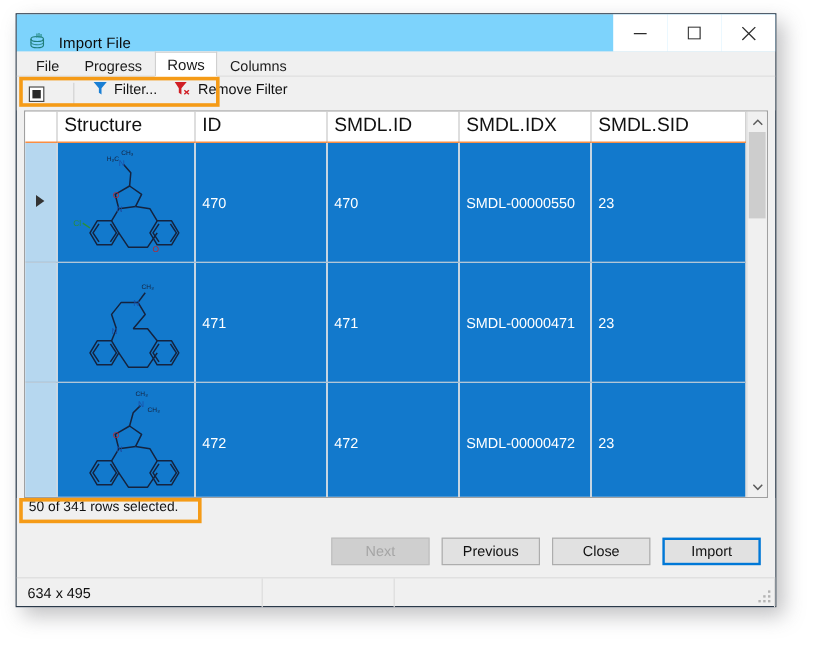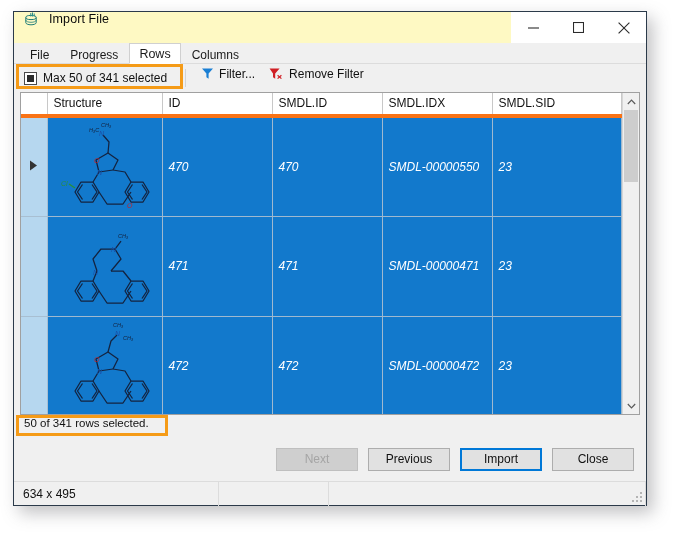--- a/index.html
+++ b/index.html
@@ -24,23 +24,23 @@
     box-sizing: border-box;
     box-shadow: 6px 7px 16px rgba(120,120,125,0.45);
     display: flex;
     flex-direction: column;
   }
 
   
   .titlebar {
     height: 31px;
     flex: 0 0 31px;
-    background: #fef9c3;
-    display: flex;
-    align-items: flex-start;
+    background: #7dd3fc;
+    display: flex;
+    align-items: flex-end;
     position: relative;
   }
   .titlebar-icon {
     width: 16px;
     height: 16px;
     margin-left: 10px;
     margin-right: 9px;
     flex: 0 0 16px;
   }
   .titlebar-title {
@@ -193,23 +193,23 @@
     min-width: 0;
   }
   table.grid {
     border-collapse: collapse;
     table-layout: fixed;
     width: 100%;
   }
   table.grid th {
     background: #ffffff;
     border-right: 1px solid #c8c8c8;
-    border-bottom: 4px solid #f97316;
+    border-bottom: 1px solid #f97316;
     font-weight: normal;
-    font-size: 12px;
+    font-size: 16px;
     color: #111;
     text-align: left;
     padding: 3px 0 4px 6px;
     height: 18px;
     box-sizing: border-box;
   }
   table.grid th.rowhdr-col {
     width: 26px;
     padding: 0;
   }
@@ -218,21 +218,20 @@
     color: #ffffff;
     border-right: 1px solid #9fb9cf;
     border-bottom: 1px solid #9fb9cf;
     font-size: 12px;
     padding: 0 0 0 6px;
     vertical-align: middle;
     height: 100px;
     box-sizing: border-box;
     overflow: hidden;
     white-space: nowrap;
-    font-style: italic;
   }
   table.grid td.rowhdr {
     background: #b6d7ef;
     border-right: 1px solid #a8bfd2;
     border-bottom: 1px solid #a8bfd2;
     width: 26px;
     padding: 0;
     text-align: center;
     vertical-align: middle;
   }
@@ -399,21 +398,20 @@
   <div class="tabstrip">
     <div class="tab">File</div>
     <div class="tab">Progress</div>
     <div class="tab selected">Rows</div>
     <div class="tab">Columns</div>
   </div>
 
   <div class="toolbar">
     <div class="tb-check">
       <span class="checkbox-ind"></span>
-      <span>Max 50 of 341 selected</span>
     </div>
     <span class="tb-sep"></span>
     <div class="tb-item">
       <span class="ico">
         <svg width="13" height="13" viewBox="0 0 13 13">
           <path d="M1 1.4 h11 L7.6 6.6 v5.1 l-2.2-1.4 V6.6 z" fill="#1a7fd4"></path>
         </svg>
       </span>
       <span>Filter...</span>
     </div>
@@ -587,22 +585,22 @@
   </div>
 
   <div class="gridstatus">
     <span class="txt">50 of 341 rows selected.</span>
     <div class="hl-box" style="left:2px; top:0px; width:152px; height:21px;"></div>
   </div>
 
   <div class="buttonrow">
     <div class="btn disabled">Next</div>
     <div class="btn">Previous</div>
+    <div class="btn">Close</div>
     <div class="btn default">Import</div>
-    <div class="btn">Close</div>
   </div>
 
   <div class="statusbar">
     <div class="sb-cell sb-c1">634 x 495</div>
     <div class="sb-cell sb-c2"></div>
     <div class="sb-cell sb-c3"></div>
     <div class="grip">
       <i style="right:0;  bottom:0;"></i>
       <i style="right:4px;bottom:0;"></i>
       <i style="right:8px;bottom:0;"></i>

